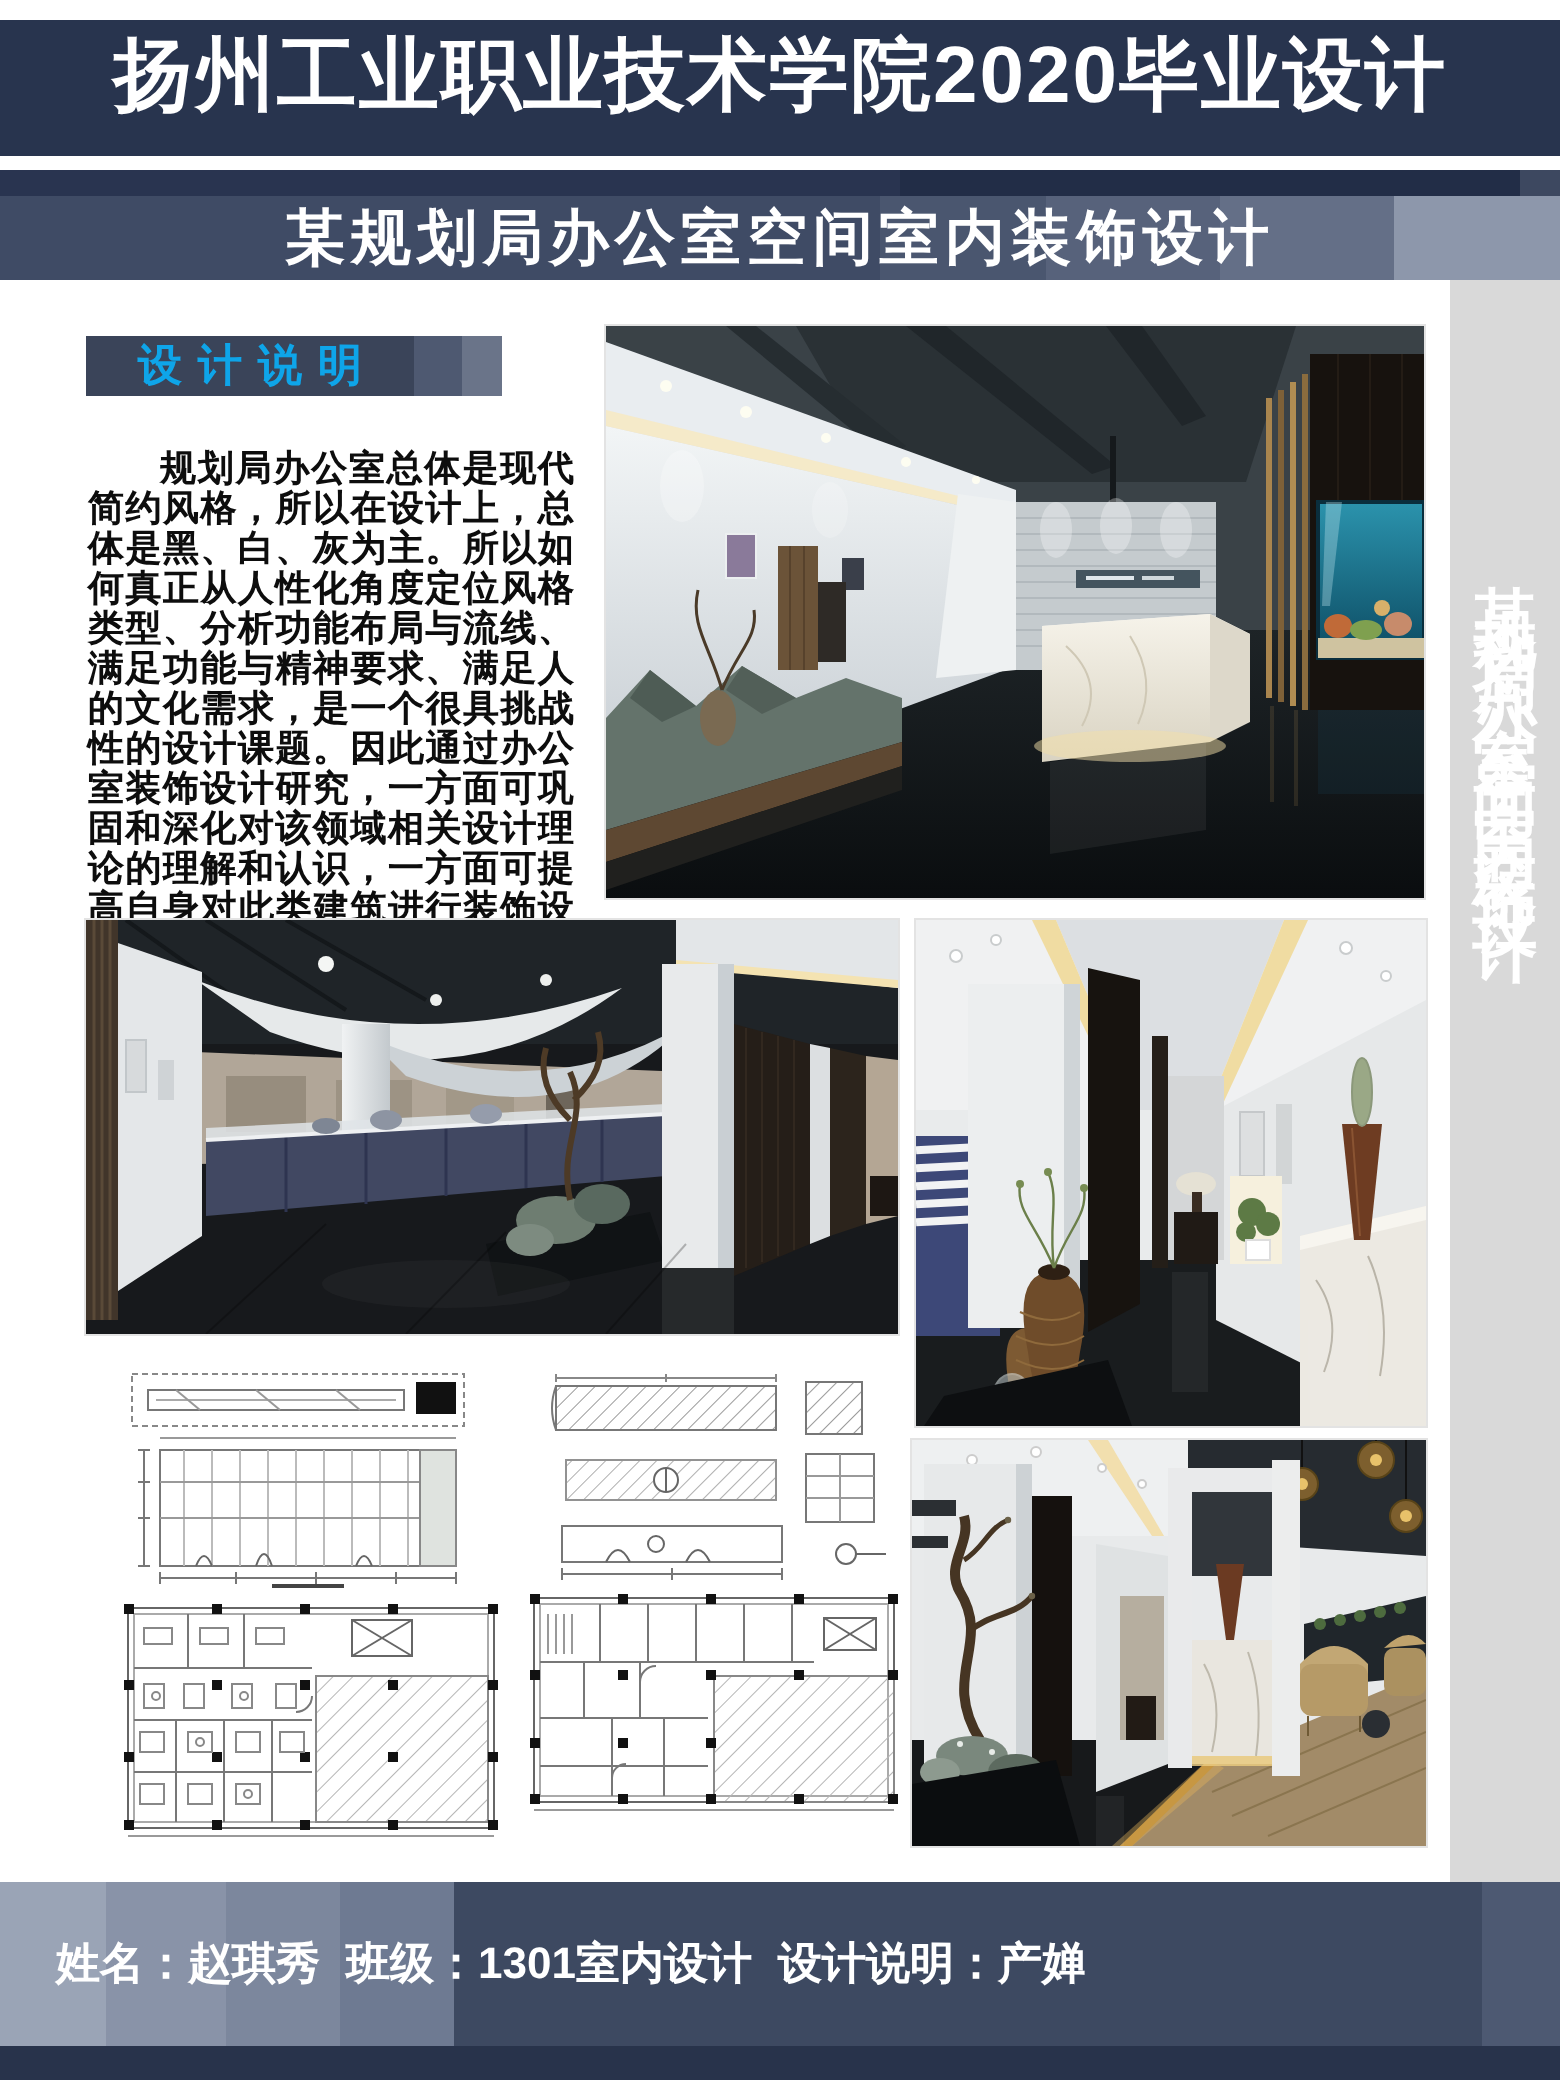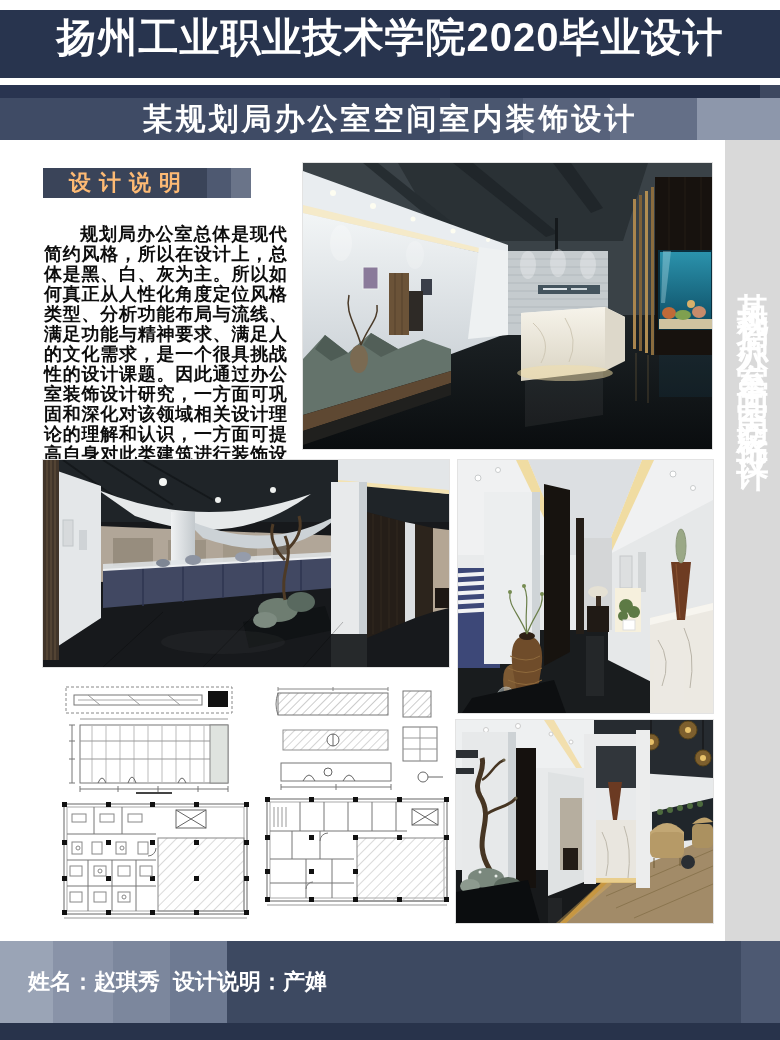--- a/index.html
+++ b/index.html
@@ -27,21 +27,21 @@
   #banner-text{position:absolute;left:0;top:0;width:780px;height:42px;display:flex;align-items:center;justify-content:center;
     color:#fff;font-family:"DejaVu Serif",serif;font-size:30px;font-weight:700;letter-spacing:3px;white-space:nowrap;}
   
   #side-banner{left:725px;top:140px;width:55px;height:801px;background:var(--sidebar-gray);}
   #side-banner-text{position:absolute;left:50%;transform:translateX(-50%);top:126px;
     writing-mode:vertical-rl;text-orientation:upright;color:#ffffff;
     font-size:32px;font-weight:800;letter-spacing:12px;line-height:55px;}
   
   #design-badge{left:43px;top:168px;width:164px;height:30px;background:var(--badge-navy);
     display:flex;align-items:center;justify-content:center;}
-  #design-badge span{color:#fdba74;font-size:22px;font-weight:800;letter-spacing:8px;text-indent:8px;}
+  #design-badge span{color:#0ea5e9;font-size:22px;font-weight:800;letter-spacing:8px;text-indent:8px;}
   #badge-ext1{left:207px;top:168px;width:24px;height:30px;background:#4e5971;}
   #badge-ext2{left:231px;top:168px;width:20px;height:30px;background:#6a7489;}
   #design-body{left:44px;top:206px;width:243px;color:var(--text-dark);
     font-size:18px;line-height:20px;font-weight:700;text-align:justify;text-indent:2em;}
   
   .figure{position:absolute;box-shadow:0 0 0 1px #e3e3e3;}
   .figure svg{display:block;}
   #fig-reception{left:303px;top:163px;width:409px;height:286px;}
   #fig-office{left:43px;top:460px;width:406px;height:207px;}
   #fig-corridor1{left:458px;top:460px;width:255px;height:253px;}
@@ -646,18 +646,19 @@
   </div>
 
   <div class="abs" id="footer-bar">
     <div class="foot-step" id="fstep1"></div>
     <div class="foot-step" id="fstep2"></div>
     <div class="foot-step" id="fstep3"></div>
     <div class="foot-step" id="fstep4"></div>
     <div class="foot-step" id="fstep5"></div>
     <div id="footer-text">
       <span class="grp"><span>姓名：</span><span>赵琪秀</span></span>
+      <span class="grp"><span>班级：</span><span>1301室内设计</span></span>
       <span class="grp"><span>设计说明：</span><span>产婵</span></span>
     </div>
   </div>
   <div class="abs" id="bottom-strip"></div>
 
 </div>
 
 </body></html>

